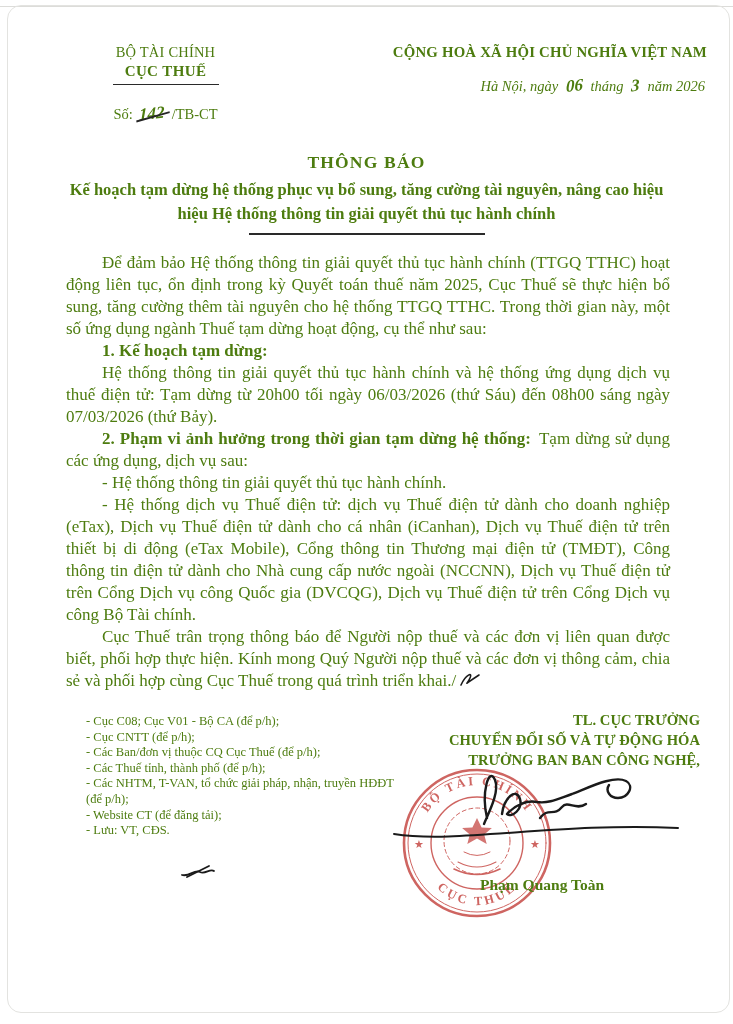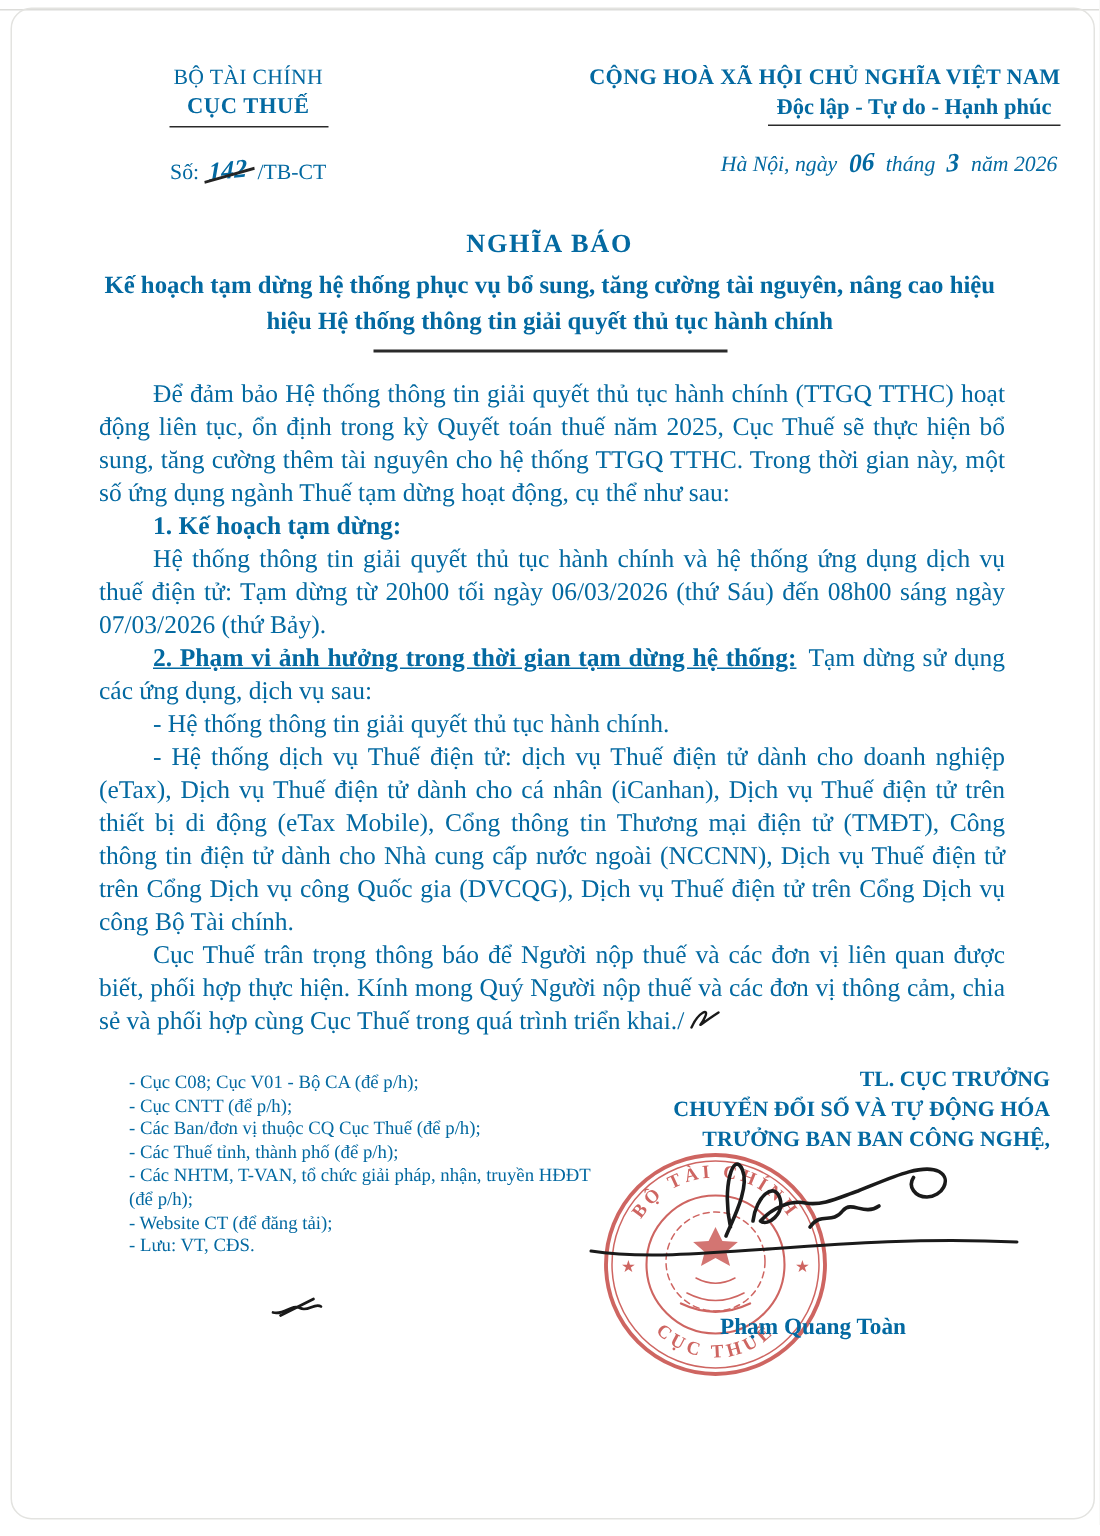--- a/index.html
+++ b/index.html
@@ -1,17 +1,17 @@
 <!DOCTYPE html>
 <html><head>
 <meta charset="utf-8">
 <style>
   html,body{margin:0;padding:0;background:#f4f4f2;}
   .page{position:relative;width:733px;height:1024px;background:#ffffff;
-        font-family:"Liberation Serif","DejaVu Serif",serif;color:#0369a1;overflow:hidden;}
+        font-family:"Liberation Serif","DejaVu Serif",serif;color:#4d7c0f;overflow:hidden;}
   .scan-frame{position:absolute;inset:5px 3px 11px 7px;border:1px solid #e3e3e0;border-radius:14px;pointer-events:none;}
   .scan-top{position:absolute;top:6px;left:0;right:0;height:1px;background:#dcdcd9;}
 
   
   .header{display:flex;padding-top:44px;}
   .hleft{width:235px;margin-left:48px;text-align:center;}
   .ministry{font-size:14.5px;letter-spacing:.2px;}
   .agency{font-size:15px;font-weight:bold;letter-spacing:.4px;margin-top:2px;}
   .agency-rule{width:106px;height:0;border-top:1.6px solid #2a2a2a;margin:4px auto 0;}
   .doc-number{margin-top:19px;font-size:14.5px;white-space:nowrap;}
@@ -28,21 +28,21 @@
   
   .title-block{margin-top:28px;text-align:center;}
   .doc-kind{font-size:17.5px;font-weight:bold;letter-spacing:1.2px;}
   .doc-subject{font-size:16.5px;font-weight:bold;line-height:24px;max-width:608px;margin:5px auto 0;}
   .title-rule{width:236px;height:2px;background:#2a2a2a;margin:7px auto 0;}
 
   
   .body{margin:17px 63px 0 66px;font-size:17px;line-height:22px;text-align:justify;}
   .body p{margin:0;text-indent:36px;}
   .b{font-weight:bold;}
-  .sp{margin-right:8px;text-decoration:underline;}
+  .sp{margin-right:8px;}
   .flourish{vertical-align:-2px;margin-left:2px;}
 
   
   .footer{position:relative;margin-top:14px;height:300px;}
   .recipients{position:absolute;left:86px;top:8px;width:322px;font-size:12.5px;line-height:15.6px;}
   .rlabel{font-weight:bold;font-style:italic;font-size:13.5px;margin-bottom:1px;}
   .cds-flourish{position:absolute;left:94px;top:149px;}
   .signer{position:absolute;left:380px;top:4px;width:320px;text-align:right;
           font-weight:bold;font-size:14.6px;line-height:20px;}
   .seal{position:absolute;left:398px;top:58px;opacity:.88;}
@@ -63,33 +63,32 @@
       <div class="agency">CỤC THUẾ</div>
       <div class="agency-rule"></div>
       <div class="doc-number">
         <span>Số:</span>
         <span class="hand hand-struck">142</span>
         <span>/TB-CT</span>
       </div>
     </div>
     <div class="hright">
       <div class="motto1">CỘNG HOÀ XÃ HỘI CHỦ NGHĨA VIỆT NAM</div>
-      <div><span class="motto2">Độc lập - Tự do - Hạnh phúc</span></div>
       <div class="dateline">
         <span>Hà Nội, ngày</span>
         <span class="hand">06</span>
         <span>tháng</span>
         <span class="hand">3</span>
         <span>năm 2026</span>
       </div>
     </div>
   </div>
 
   <div class="title-block">
-    <div class="doc-kind">NGHĨA BÁO</div>
+    <div class="doc-kind">THÔNG BÁO</div>
     <div class="doc-subject">Kế hoạch tạm dừng hệ thống phục vụ bổ sung, tăng cường tài nguyên, nâng cao hiệu hiệu Hệ thống thông tin giải quyết thủ tục hành chính</div>
     <div class="title-rule"></div>
   </div>
 
   <div class="body">
     <p>Để đảm bảo Hệ thống thông tin giải quyết thủ tục hành chính (TTGQ TTHC) hoạt động liên tục, ổn định trong kỳ Quyết toán thuế năm 2025, Cục Thuế sẽ thực hiện bổ sung, tăng cường thêm tài nguyên cho hệ thống TTGQ TTHC. Trong thời gian này, một số ứng dụng ngành Thuế tạm dừng hoạt động, cụ thể như sau:</p>
     <p class="b">1. Kế hoạch tạm dừng:</p>
     <p>Hệ thống thông tin giải quyết thủ tục hành chính và hệ thống ứng dụng dịch vụ thuế điện tử: Tạm dừng từ 20h00 tối ngày 06/03/2026 (thứ Sáu) đến 08h00 sáng ngày 07/03/2026 (thứ Bảy).</p>
     <p><span class="b sp">2. Phạm vi ảnh hưởng trong thời gian tạm dừng hệ thống:</span><span>Tạm dừng sử dụng các ứng dụng, dịch vụ sau:</span></p>
     <p>- Hệ thống thông tin giải quyết thủ tục hành chính.</p>

